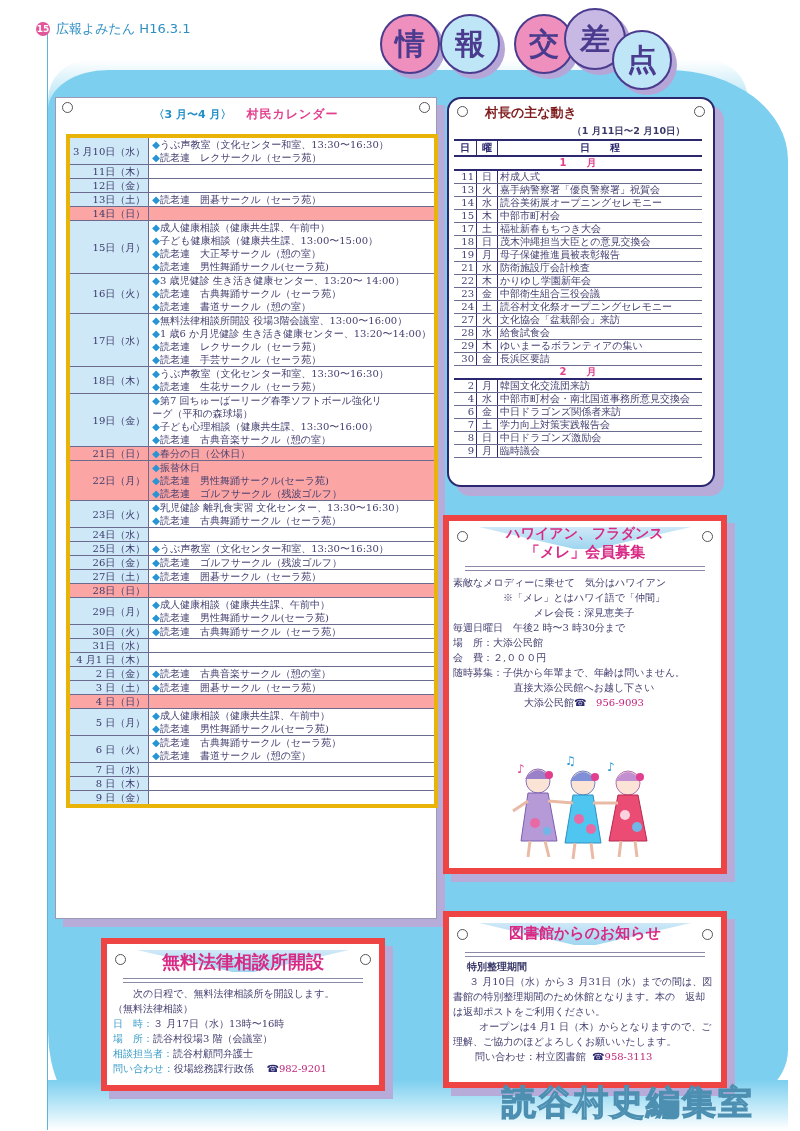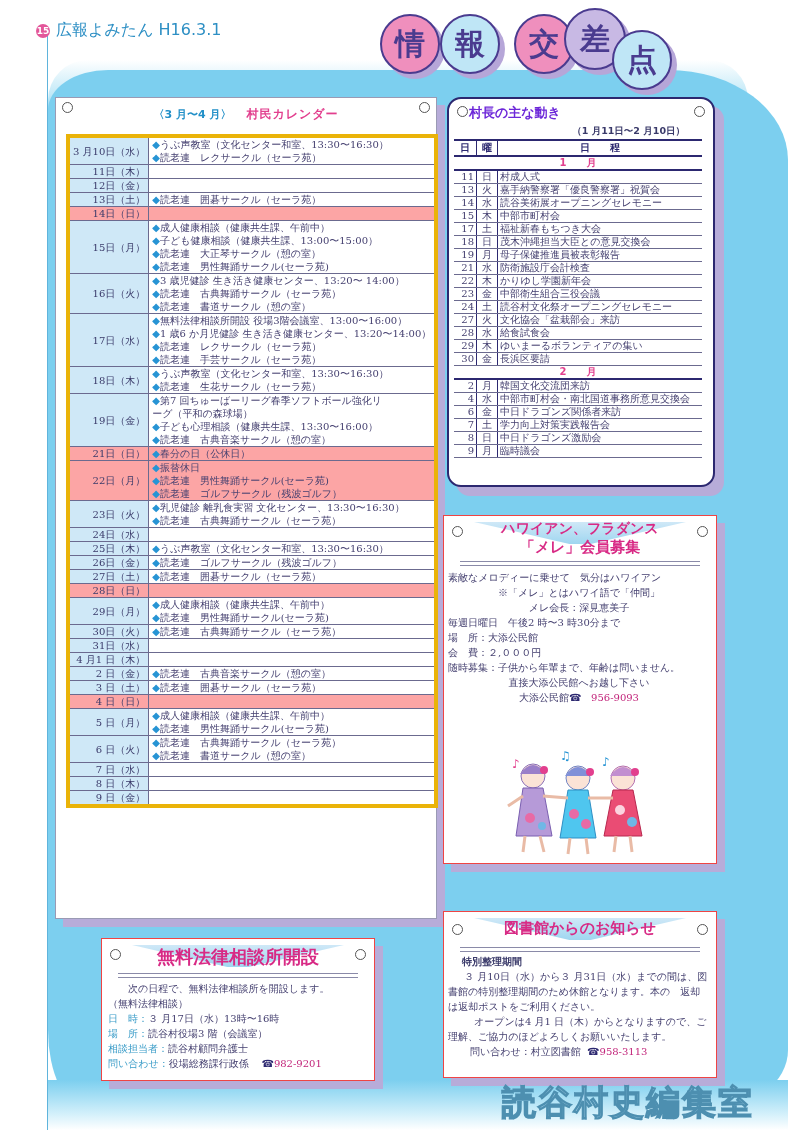--- a/index.html
+++ b/index.html
@@ -26,21 +26,21 @@
   }
   .left-rule { position:absolute; left:47px; top:30px; width:1px; height:1100px; background:#5fb4dc; }
 
   
   .page-header { position:absolute; left:36px; top:20px; display:flex; align-items:center; gap:6px; }
   .page-num {
     width:14px; height:14px; border-radius:50%; background:#e3569a; color:#fff;
     font-size:9px; font-family:"DejaVu Sans", sans-serif; font-weight:bold;
     display:flex; align-items:center; justify-content:center;
   }
-  .header-title { font-family:"DejaVu Sans", sans-serif; font-size:16px; color:#2d8fc4; }
+  .header-title { font-family:"DejaVu Sans", sans-serif; font-size:13px; color:#2d8fc4; }
 
   .title-bubbles { position:absolute; left:380px; top:8px; width:420px; height:90px; }
   .bubble {
     position:absolute; border-radius:50%; border:2px solid #4a3b8f;
     display:flex; align-items:center; justify-content:center;
     font-family:"DejaVu Sans", sans-serif; font-weight:bold; color:#4a3b8f;
     box-shadow:5px 5px 0 #b6a6d8;
   }
 
   
@@ -67,31 +67,31 @@
   .cal-table td.events { color:#454070; }
   .cal-table .ev { display:block; white-space:nowrap; overflow:hidden; }
   .cal-table .ev::before { content:"◆"; color:#2794d4; }
   .cal-table .ev.cont::before { content:""; }
 
   
   .mayor-panel {
     left:447px; top:97px; width:264px; height:386px; border:2px solid #2c2870;
     border-radius:14px; box-shadow:9px 9px 0 #b7acd9;
   }
-  .mayor-title { position:absolute; left:20px; top:5px; font-family:"DejaVu Sans", sans-serif; font-size:13px; font-weight:bold; color:#6d28d9; }
+  .mayor-title { position:absolute; left:36px; top:5px; font-family:"DejaVu Sans", sans-serif; font-size:13px; font-weight:bold; color:#7f1d1d; }
   .mayor-period { position:absolute; right:28px; top:26px; font-family:"DejaVu Sans", sans-serif; font-size:9.5px; font-weight:bold; color:#3a3a6a; }
   .mayor-table { position:absolute; left:5px; top:40px; width:248px; border-collapse:collapse; font-size:10px; }
   .mayor-table th { font-family:"DejaVu Sans", sans-serif; font-size:10px; color:#2c2870; border-top:2px solid #2c2870; border-bottom:2px solid #2c2870; padding:0; height:13px; }
   .mayor-table td { border-bottom:1px solid #6b6a8f; padding:0 2px; height:12px; line-height:12px; color:#454070; white-space:nowrap; }
   .mayor-table td.d { width:18px; text-align:right; border-right:1px solid #2c2870; }
   .mayor-table td.w { width:16px; text-align:center; border-right:1px solid #2c2870; }
   .mayor-table tr.month td { text-align:center; color:#e23f8e; font-weight:bold; font-family:"DejaVu Sans", sans-serif; border-bottom:2px solid #2c2870; border-right:none; }
 
   
-  .notice { border:1px solid #ef4444; }
+  .notice { border:6px solid #ef4444; }
   .notice-ribbon {
     position:absolute; left:30px; right:30px; top:6px; height:22px;
     background:linear-gradient(to bottom, #cfe8f7, #9fd6f0);
     clip-path:polygon(0 0, 100% 0, 55% 100%, 45% 100%);
   }
   .notice-title { position:absolute; left:0; right:0; text-align:center; font-family:"DejaVu Sans", sans-serif; font-weight:bold; color:#d82a85; }
   .notice-rule { position:absolute; left:16px; right:16px; height:3px; border-top:1px solid #8a8aa8; border-bottom:1px solid #8a8aa8; }
   .notice-body { position:absolute; font-size:10px; line-height:15px; color:#454070; }
   .label-blue { color:#3a9cc8; }
   .phone { color:#c2247a; }

